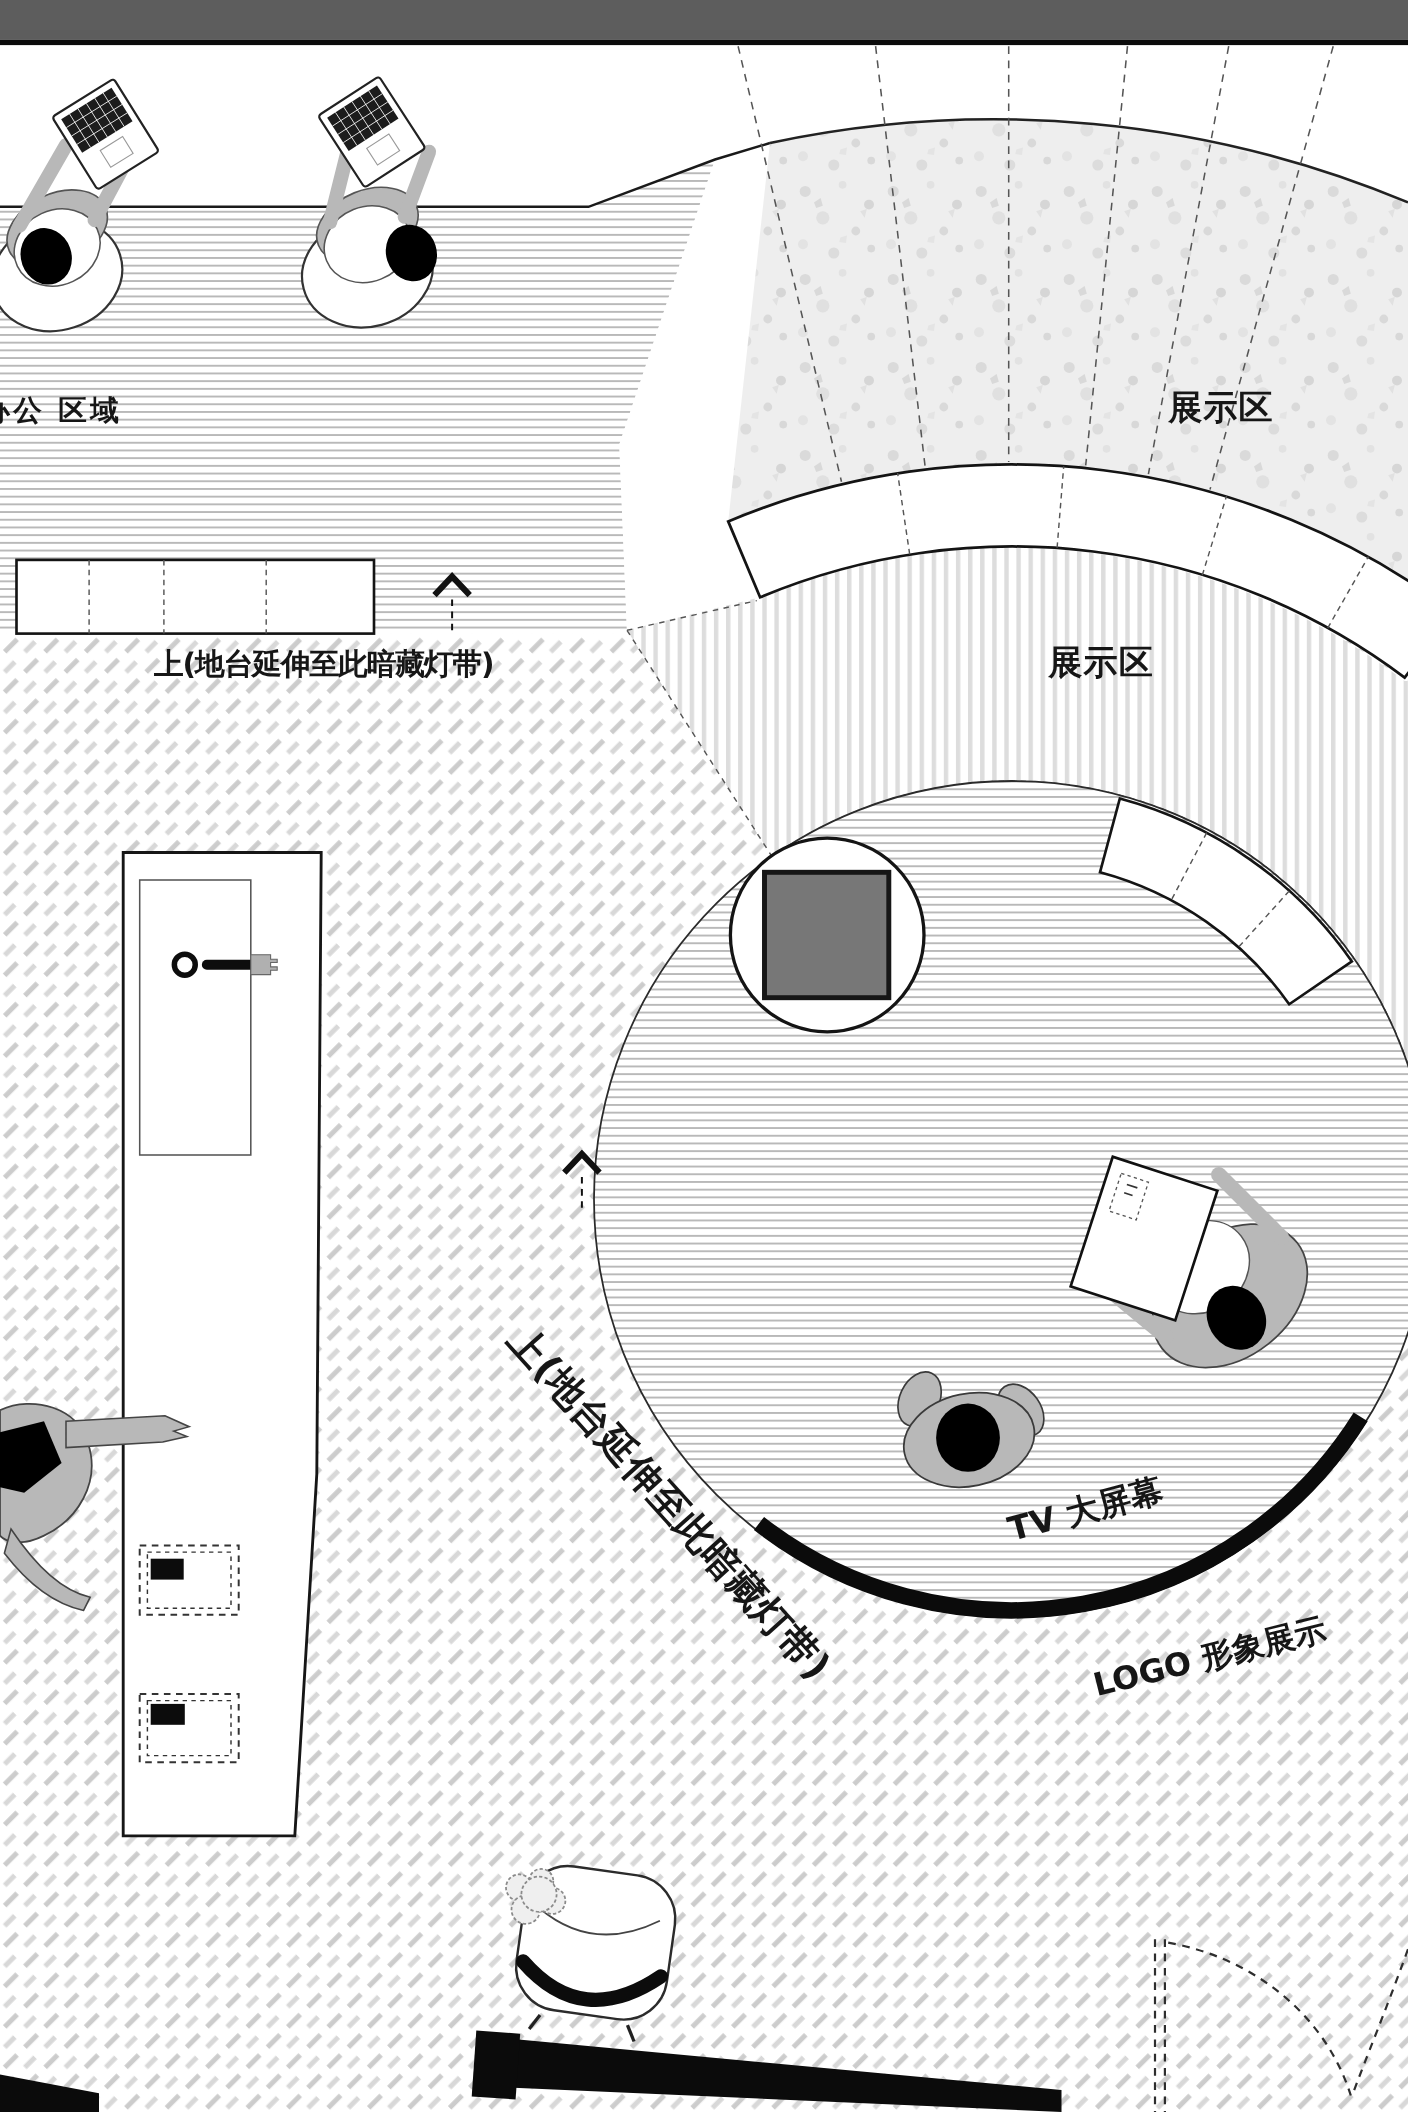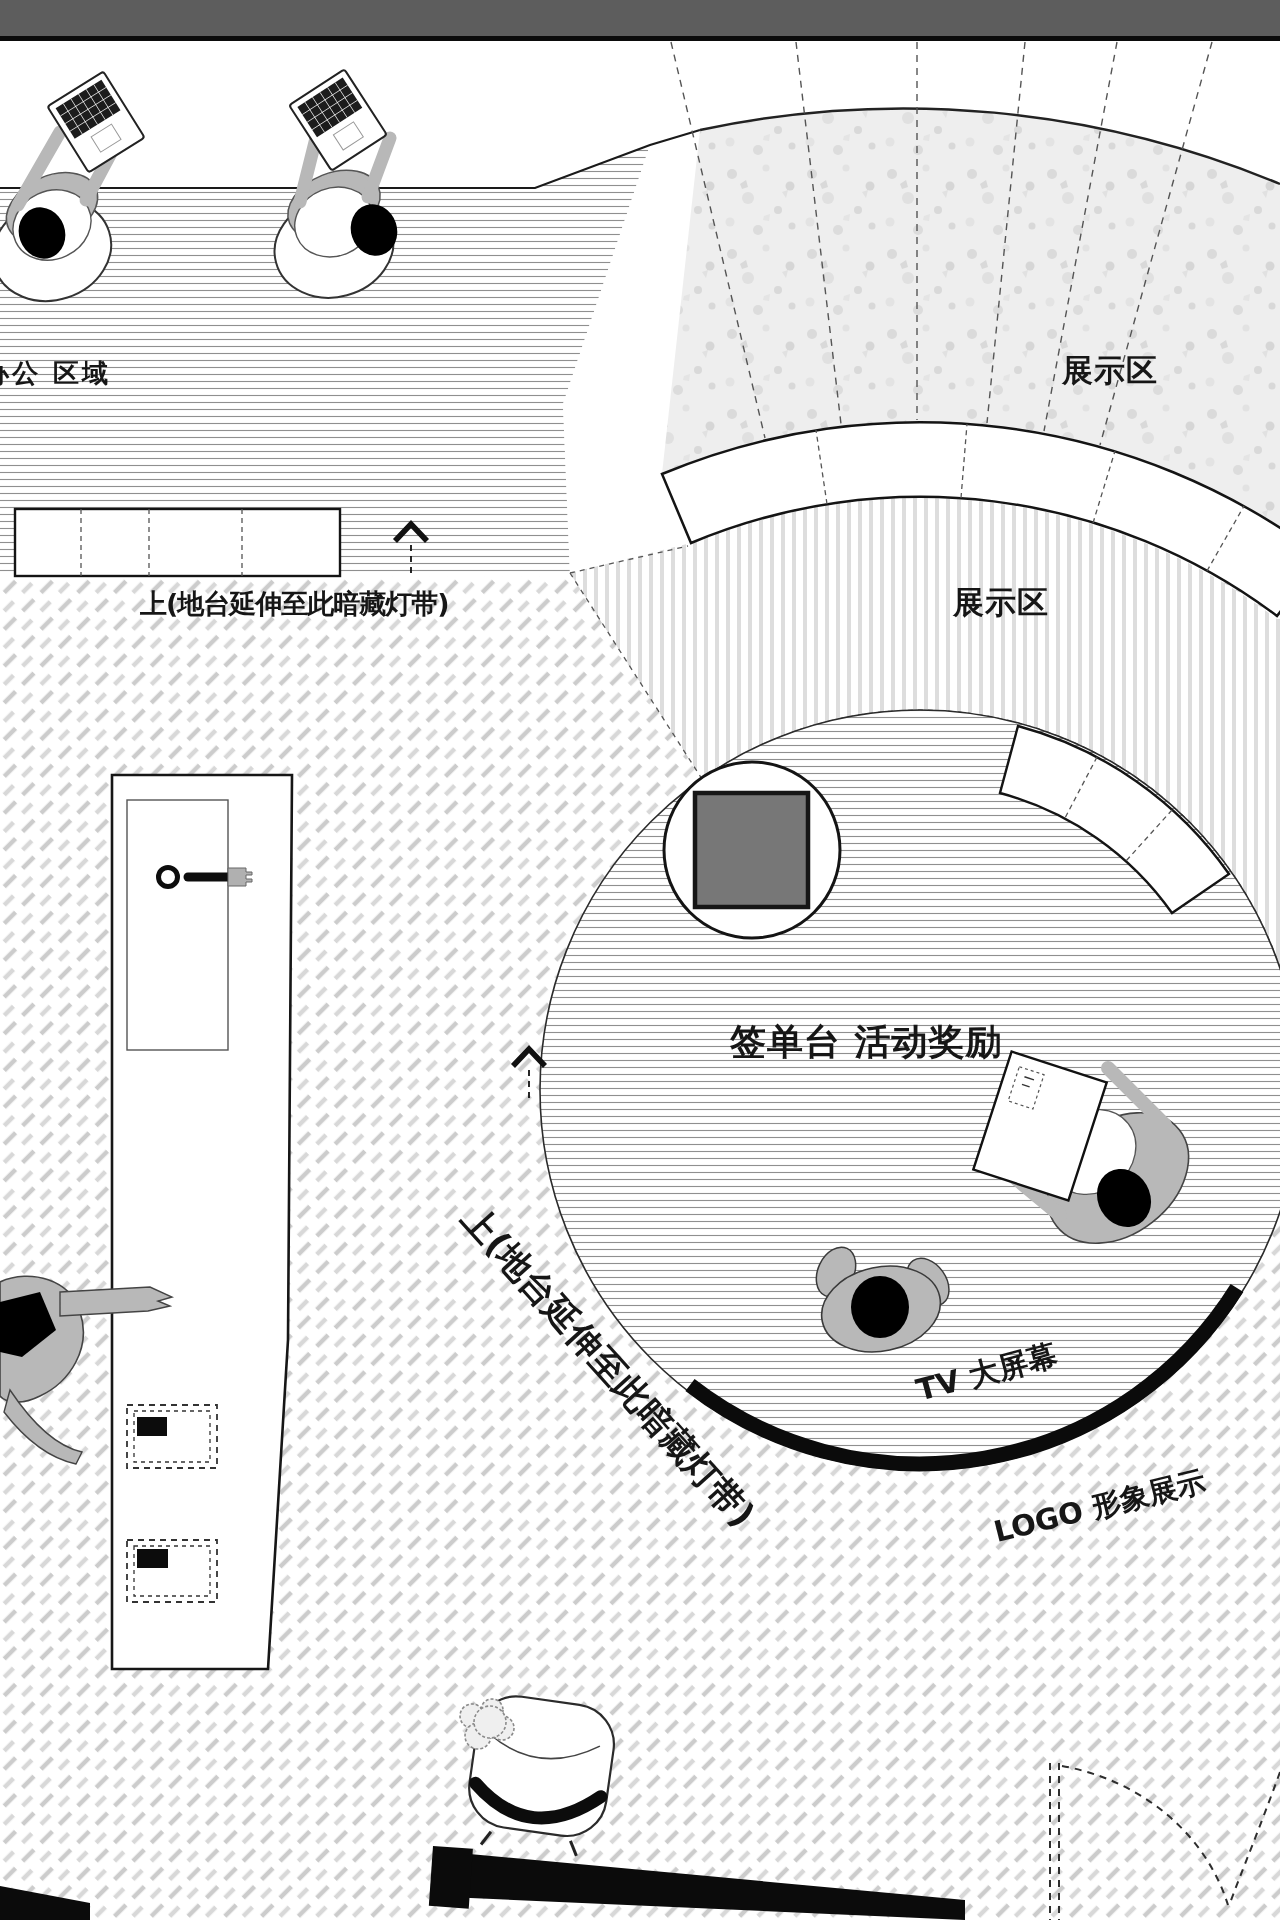--- a/index.html
+++ b/index.html
@@ -256,18 +256,17 @@
     <polygon points="448,1852 965,1900 965,1920 448,1897"></polygon>
     <rect x="433" y="1846" width="40" height="60" transform="rotate(4 433 1846)"></rect>
     <polygon points="0,1886 90,1903 90,1920 0,1920"></polygon>
   </g>
 </svg>
 
 <div class="lbl lbl-office">办公 区域</div>
 <div class="lbl lbl-disp1">展示区</div>
 <div class="lbl lbl-disp2">展示区</div>
 <div class="lbl lbl-platform-top">上(地台延伸至此暗藏灯带)</div>
-<div class="lbl lbl-sign">签单台 活动奖励</div>
 <div class="lbl lbl-tv">TV 大屏幕</div>
 <div class="lbl lbl-logo">LOGO 形象展示</div>
 <div class="lbl lbl-platform-diag">上(地台延伸至此暗藏灯带)</div>
 
 </div>
 
 </body></html>

